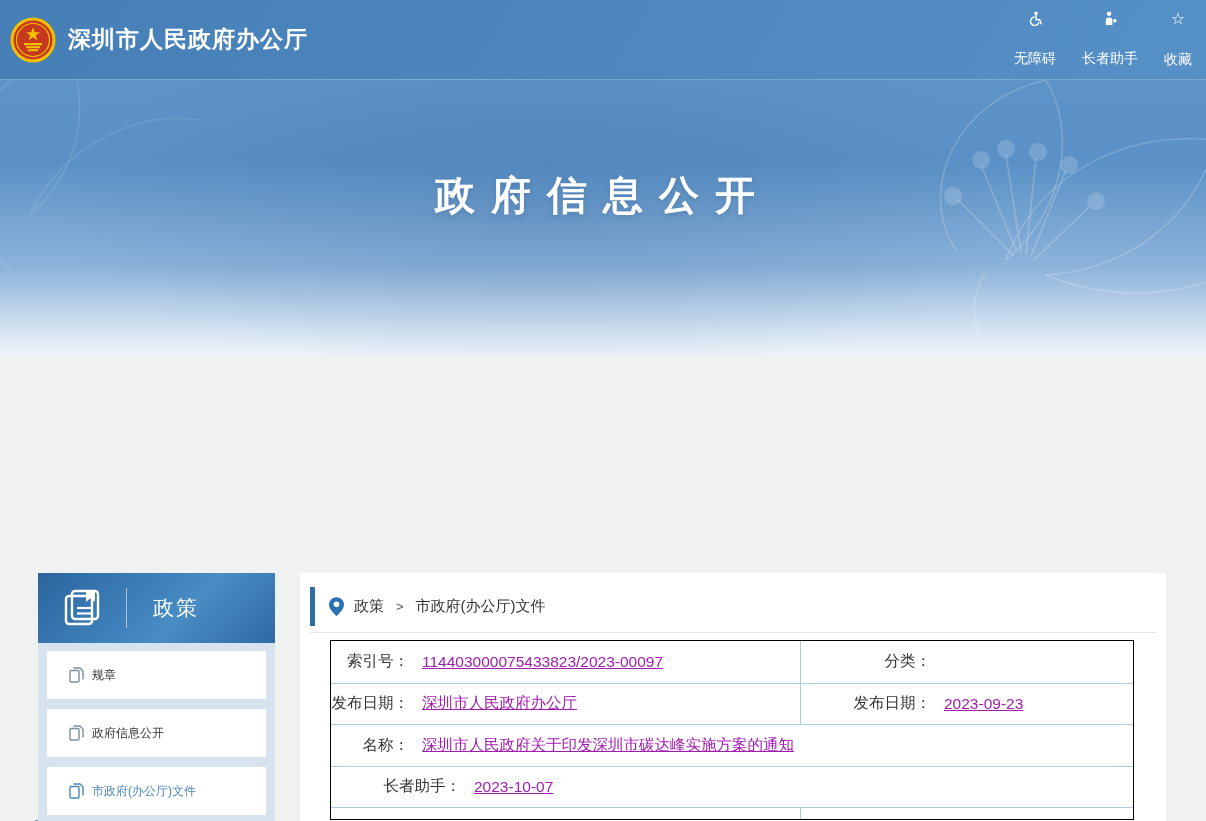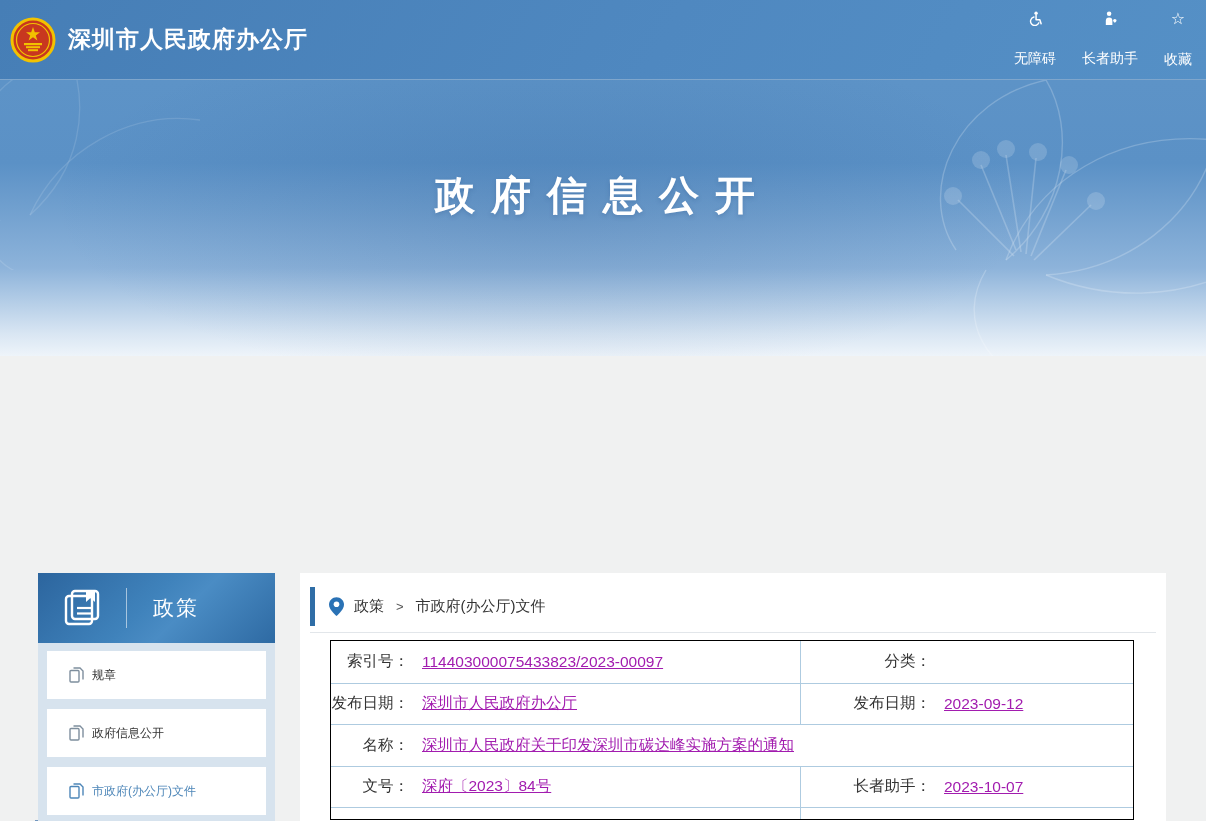--- a/index.html
+++ b/index.html
@@ -252,36 +252,32 @@
         </div>
       </div>
 
       <div class="info-row">
         <div class="cell cell-left">
           <span class="lbl">发布日期：</span>
           <span class="val">深圳市人民政府办公厅</span>
         </div>
         <div class="cell cell-right">
           <span class="lbl">发布日期：</span>
-          <span class="val">2023-09-12</span>
+          <span class="val">2023-09-23</span>
         </div>
       </div>
 
       <div class="info-row full">
         <div class="cell cell-left">
           <span class="lbl">名称：</span>
           <span class="val">深圳市人民政府关于印发深圳市碳达峰实施方案的通知</span>
         </div>
       </div>
 
       <div class="info-row">
-        <div class="cell cell-left">
-          <span class="lbl">文号：</span>
-          <span class="val">深府〔2023〕84号</span>
-        </div>
         <div class="cell cell-right">
           <span class="lbl">长者助手：</span>
           <span class="val">2023-10-07</span>
         </div>
       </div>
 
       <div class="info-row partial">
         <div class="cell cell-left"></div>
         <div class="cell cell-right"></div>
       </div>

